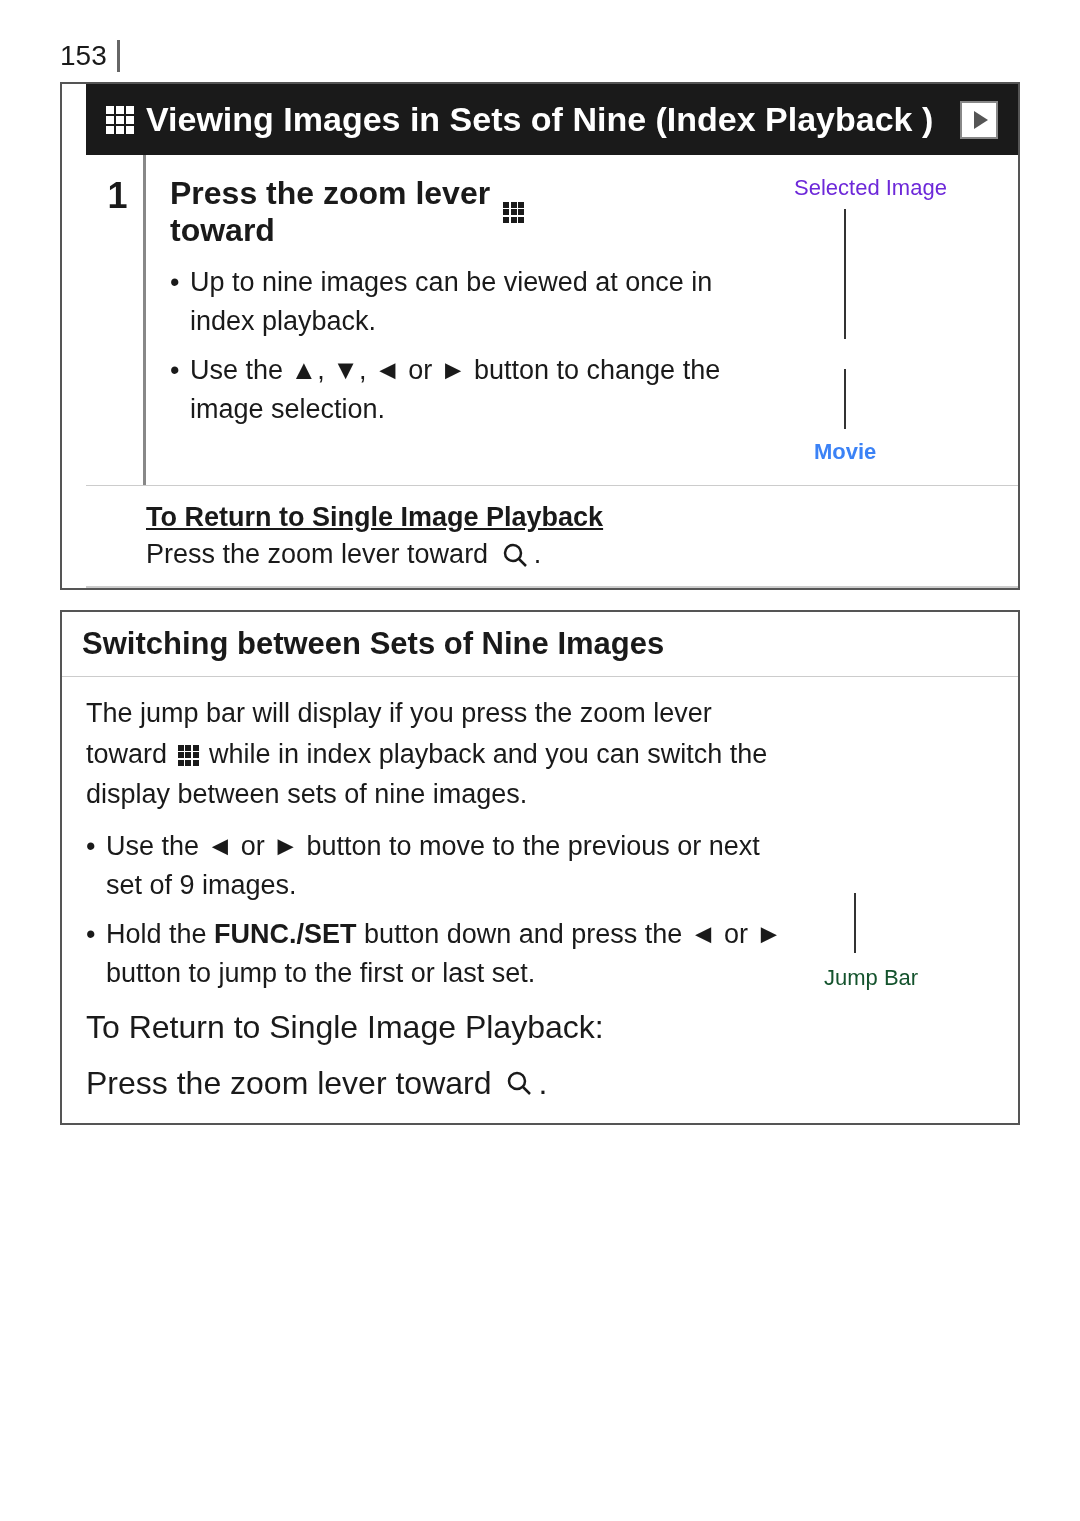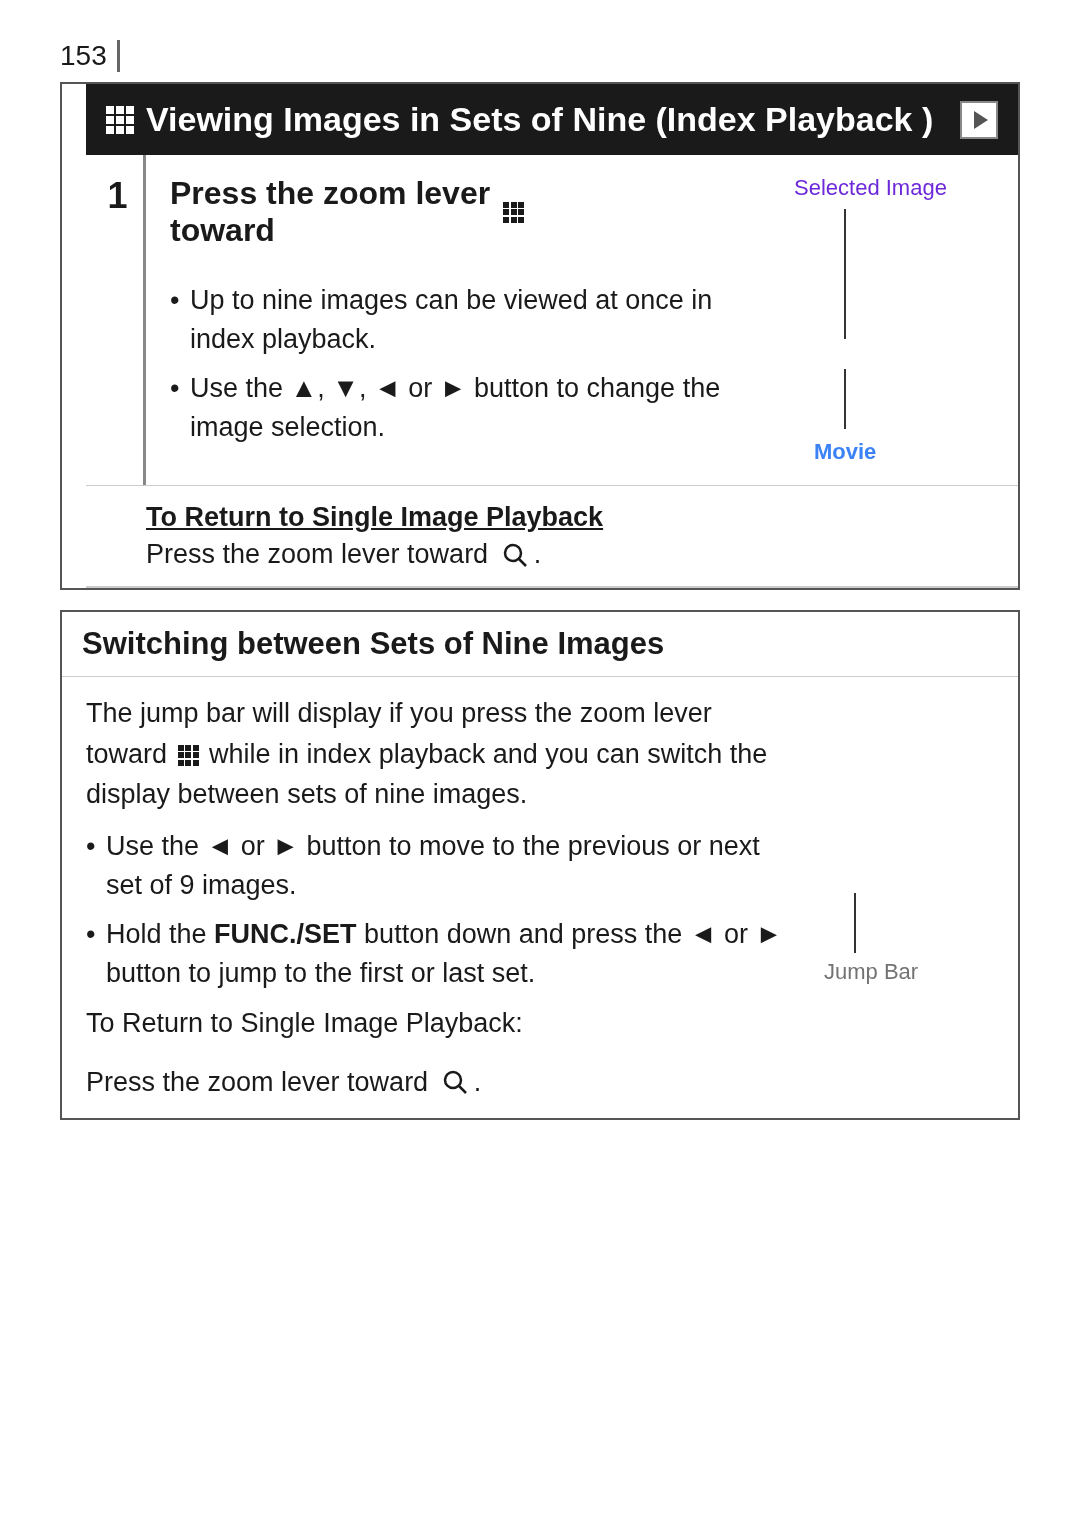--- a/index.html
+++ b/index.html
@@ -104,21 +104,21 @@
       min-width: 200px;
       display: flex;
       flex-direction: column;
       align-items: flex-start;
       position: relative;
     }
 
     .step-title {
       font-size: 32px;
       font-weight: bold;
-      margin-bottom: 32px;
+      margin-bottom: 14px;
       display: flex;
       align-items: center;
       gap: 10px;
     }
 
     .bullet-list {
       list-style: none;
       padding: 0;
       margin: 0;
     }
@@ -215,32 +215,32 @@
 
     .jump-bar-line {
       width: 2px;
       background: #333;
       height: 60px;
       margin-left: 40px;
     }
 
     .jump-bar-label {
       font-size: 22px;
-      color: #737373;
+      color: #14532d;
       margin-left: 10px;
-      margin-top: 6px;
+      margin-top: 12px;
     }
 
     .return-bottom {
-      font-size: 27px;
+      font-size: 32px;
       line-height: 1.5;
       margin-top: 10px;
       display: flex;
       flex-direction: column;
-      gap: 18px;
+      gap: 8px;
     }
 
     .inline-grid-icon {
       display: inline-grid;
       grid-template-columns: repeat(3, 6px);
       grid-template-rows: repeat(3, 6px);
       gap: 1.5px;
       vertical-align: middle;
       margin: 0 3px;
     }

